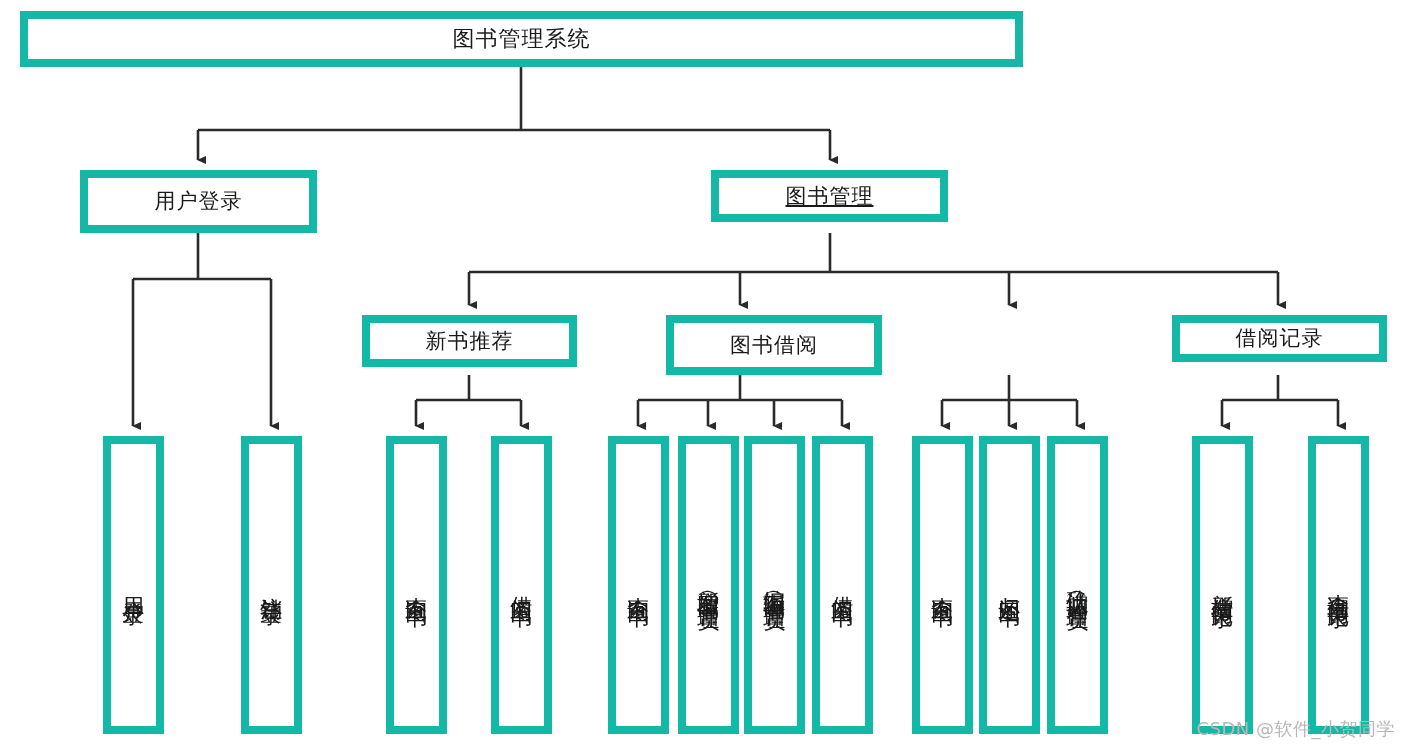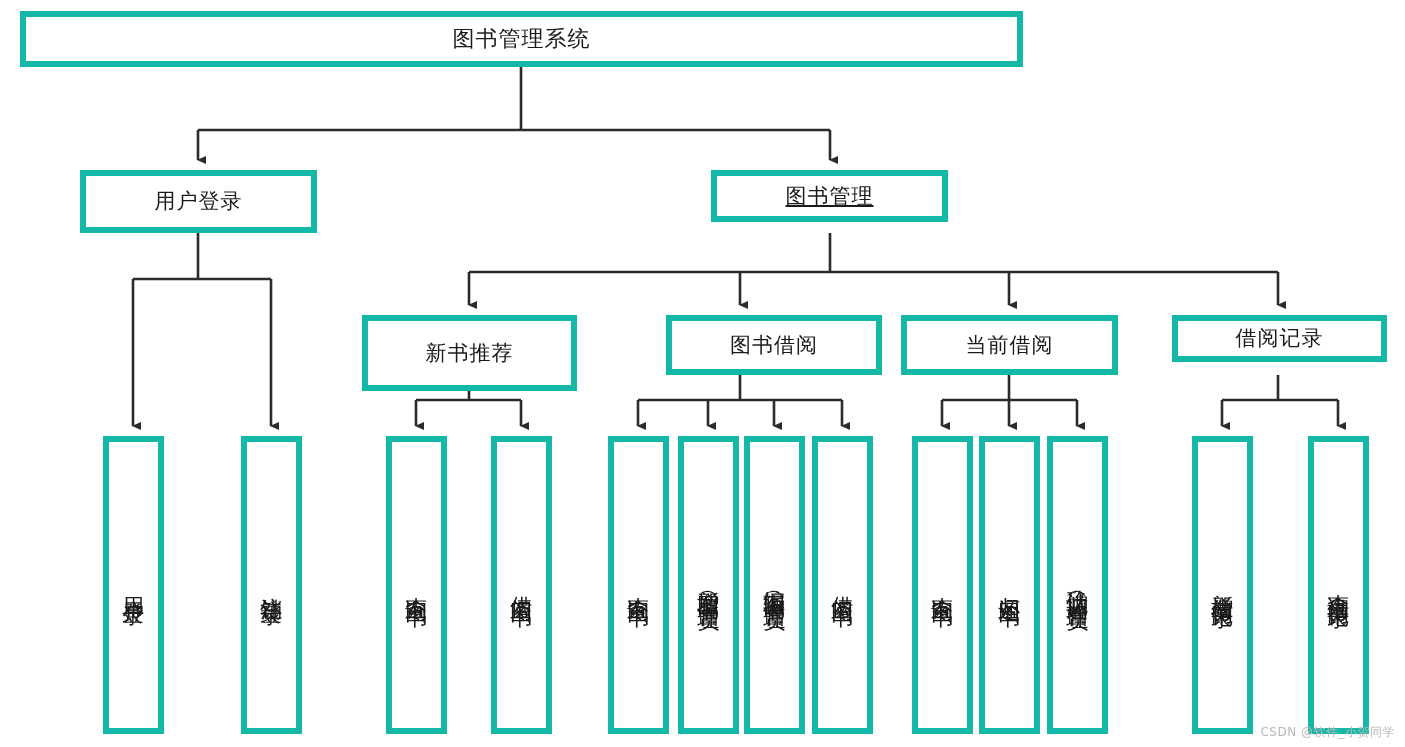--- a/index.html
+++ b/index.html
@@ -23,21 +23,21 @@
     left: 0;
     top: 0;
     width: 1405px;
     height: 747px;
     pointer-events: none;
   }
   .node {
     position: absolute;
     box-sizing: border-box;
     background: #ffffff;
-    border: 6px solid #14b8a6;
+    border: 8px solid #14b8a6;
     display: flex;
     align-items: center;
     justify-content: center;
     color: #1a1a1a;
     z-index: 3;
   }
   .node-label {
     display: block;
     text-align: center;
     line-height: 1.18;
@@ -63,21 +63,21 @@
     font-size: 22px;
     line-height: 1.06;
     letter-spacing: 3px;
     white-space: nowrap;
     max-height: 272px;
   }
   #watermark {
     position: absolute;
     right: 10px;
     bottom: 6px;
-    font-size: 12px;
+    font-size: 18px;
     color: #b8b8b8;
     letter-spacing: 0.5px;
     z-index: 6;
     white-space: nowrap;
     font-family: "DejaVu Sans", "Liberation Sans", sans-serif;
   }
 </style>
 </head>
 <body>
 
@@ -137,29 +137,26 @@
     <span class="node-label">图书管理系统</span>
   </div>
 
   <div class="node horiz" style="left:80px; top:170px; width:237px; height:63px;">
     <span class="node-label">用户登录</span>
   </div>
   <div class="node horiz" style="left:711px; top:170px; width:237px; height:52px;text-decoration:underline;">
     <span class="node-label">图书管理</span>
   </div>
 
-  <div class="node horiz" style="left:362px; top:315px; width:215px; height:76px;">
+  <div class="node horiz" style="left:362px; top:315px; width:215px; height:52px;">
     <span class="node-label">新书推荐</span>
   </div>
   <div class="node horiz" style="left:666px; top:315px; width:216px; height:60px;">
     <span class="node-label">图书借阅</span>
   </div>
-  <div class="node horiz" style="left:901px; top:315px; width:217px; height:60px;">
-    <span class="node-label">当前借阅</span>
-  </div>
   <div class="node horiz" style="left:1172px; top:315px; width:215px; height:47px;">
     <span class="node-label">借阅记录</span>
   </div>
 
   <div class="node vert" style="left:103px; top:436px; width:61px; height:298px;">
     <span class="node-label">用户登录</span>
   </div>
   <div class="node vert" style="left:241px; top:436px; width:61px; height:298px;">
     <span class="node-label">注销登录</span>
   </div>

